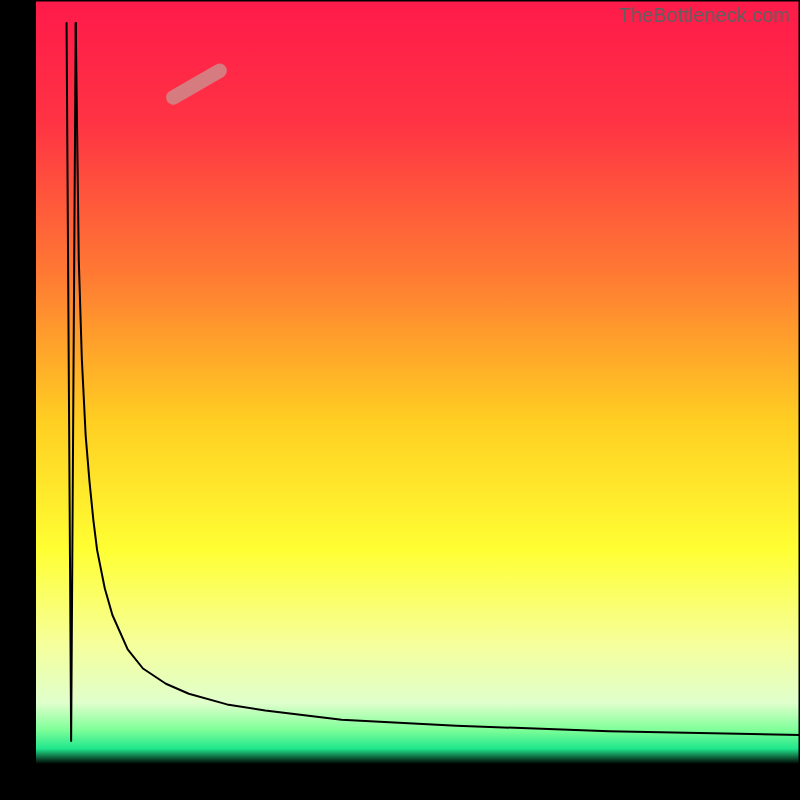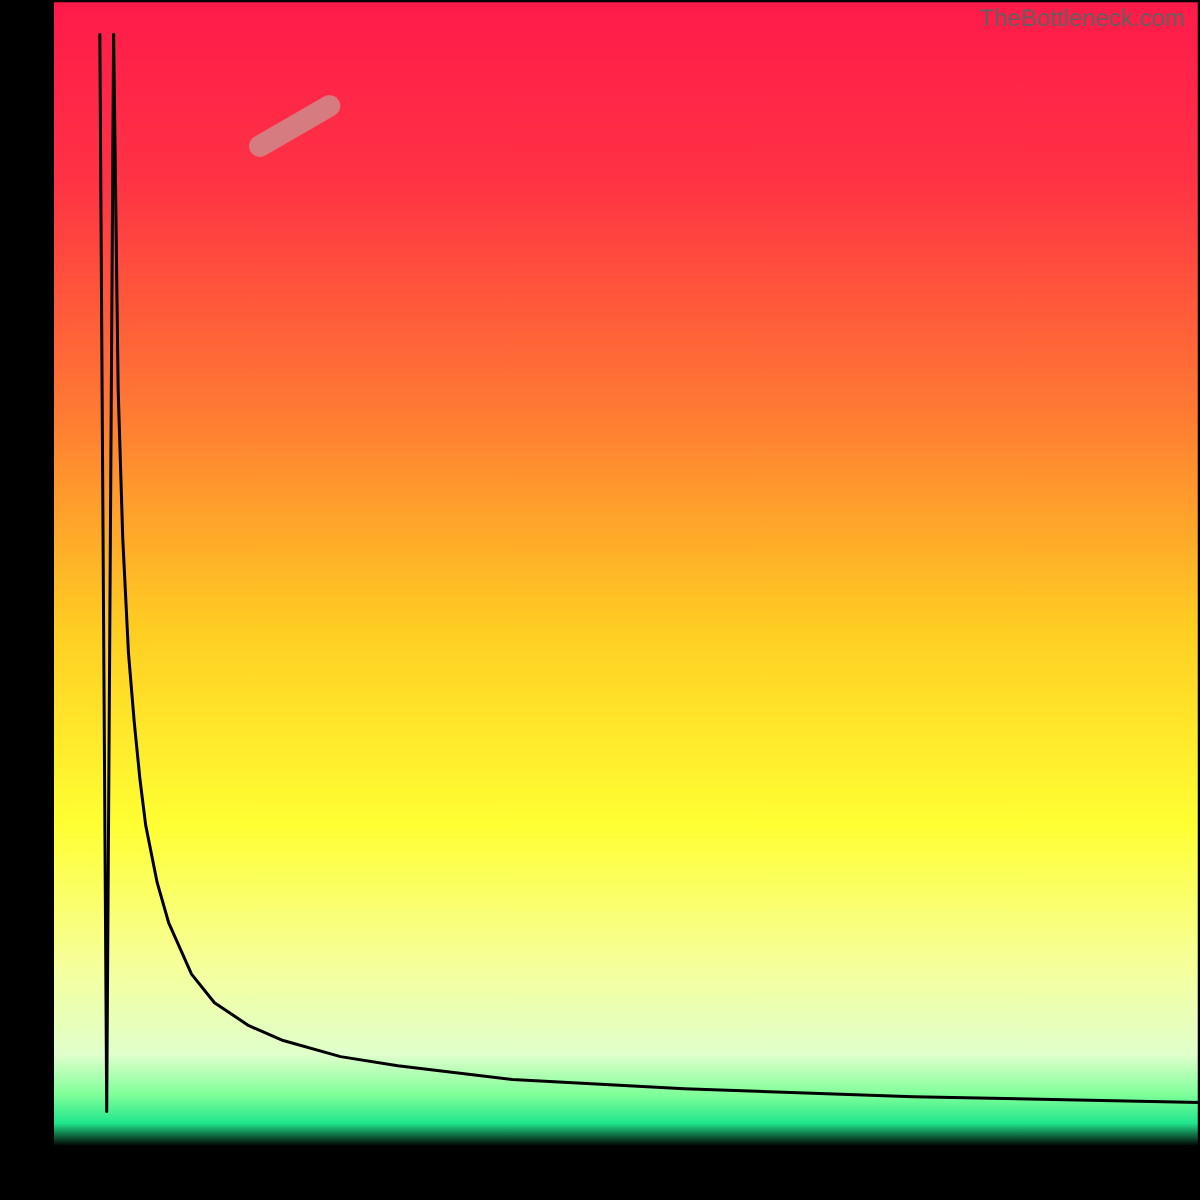--- a/index.html
+++ b/index.html
@@ -13,21 +13,21 @@
   #chart {
     position: relative;
     width: 800px;
     height: 800px;
   }
   #watermark {
     position: absolute;
     top: 4px;
     right: 10px;
     font-family: Arial, Helvetica, sans-serif;
-    font-size: 16px;
+    font-size: 20px;
     color: #606060;
     font-weight: 500;
     z-index: 5;
   }
   svg {
     display: block;
   }
 </style>
 </head>
 <body>

